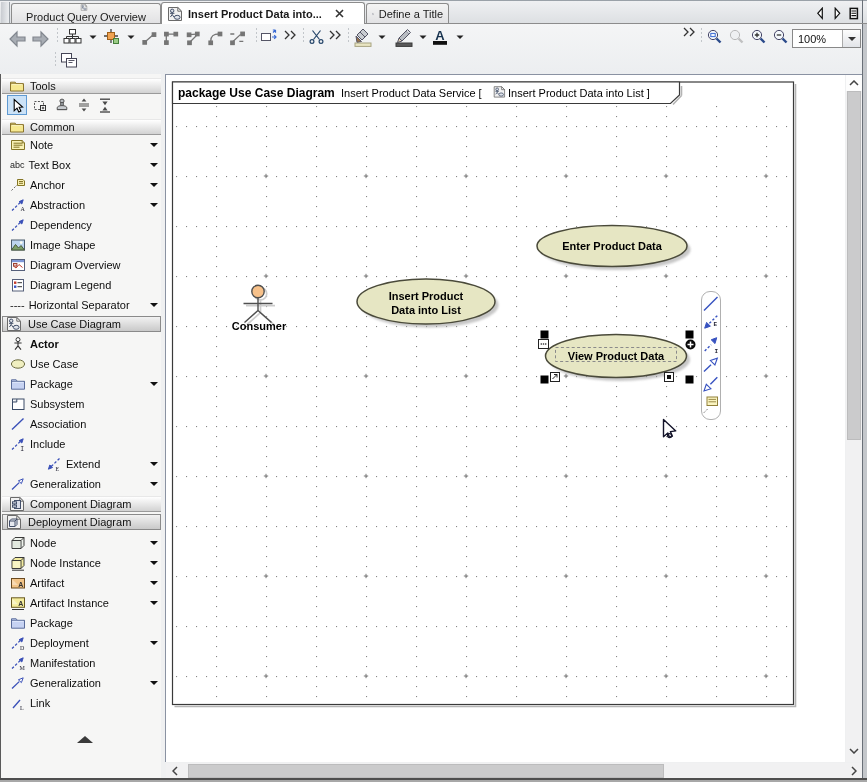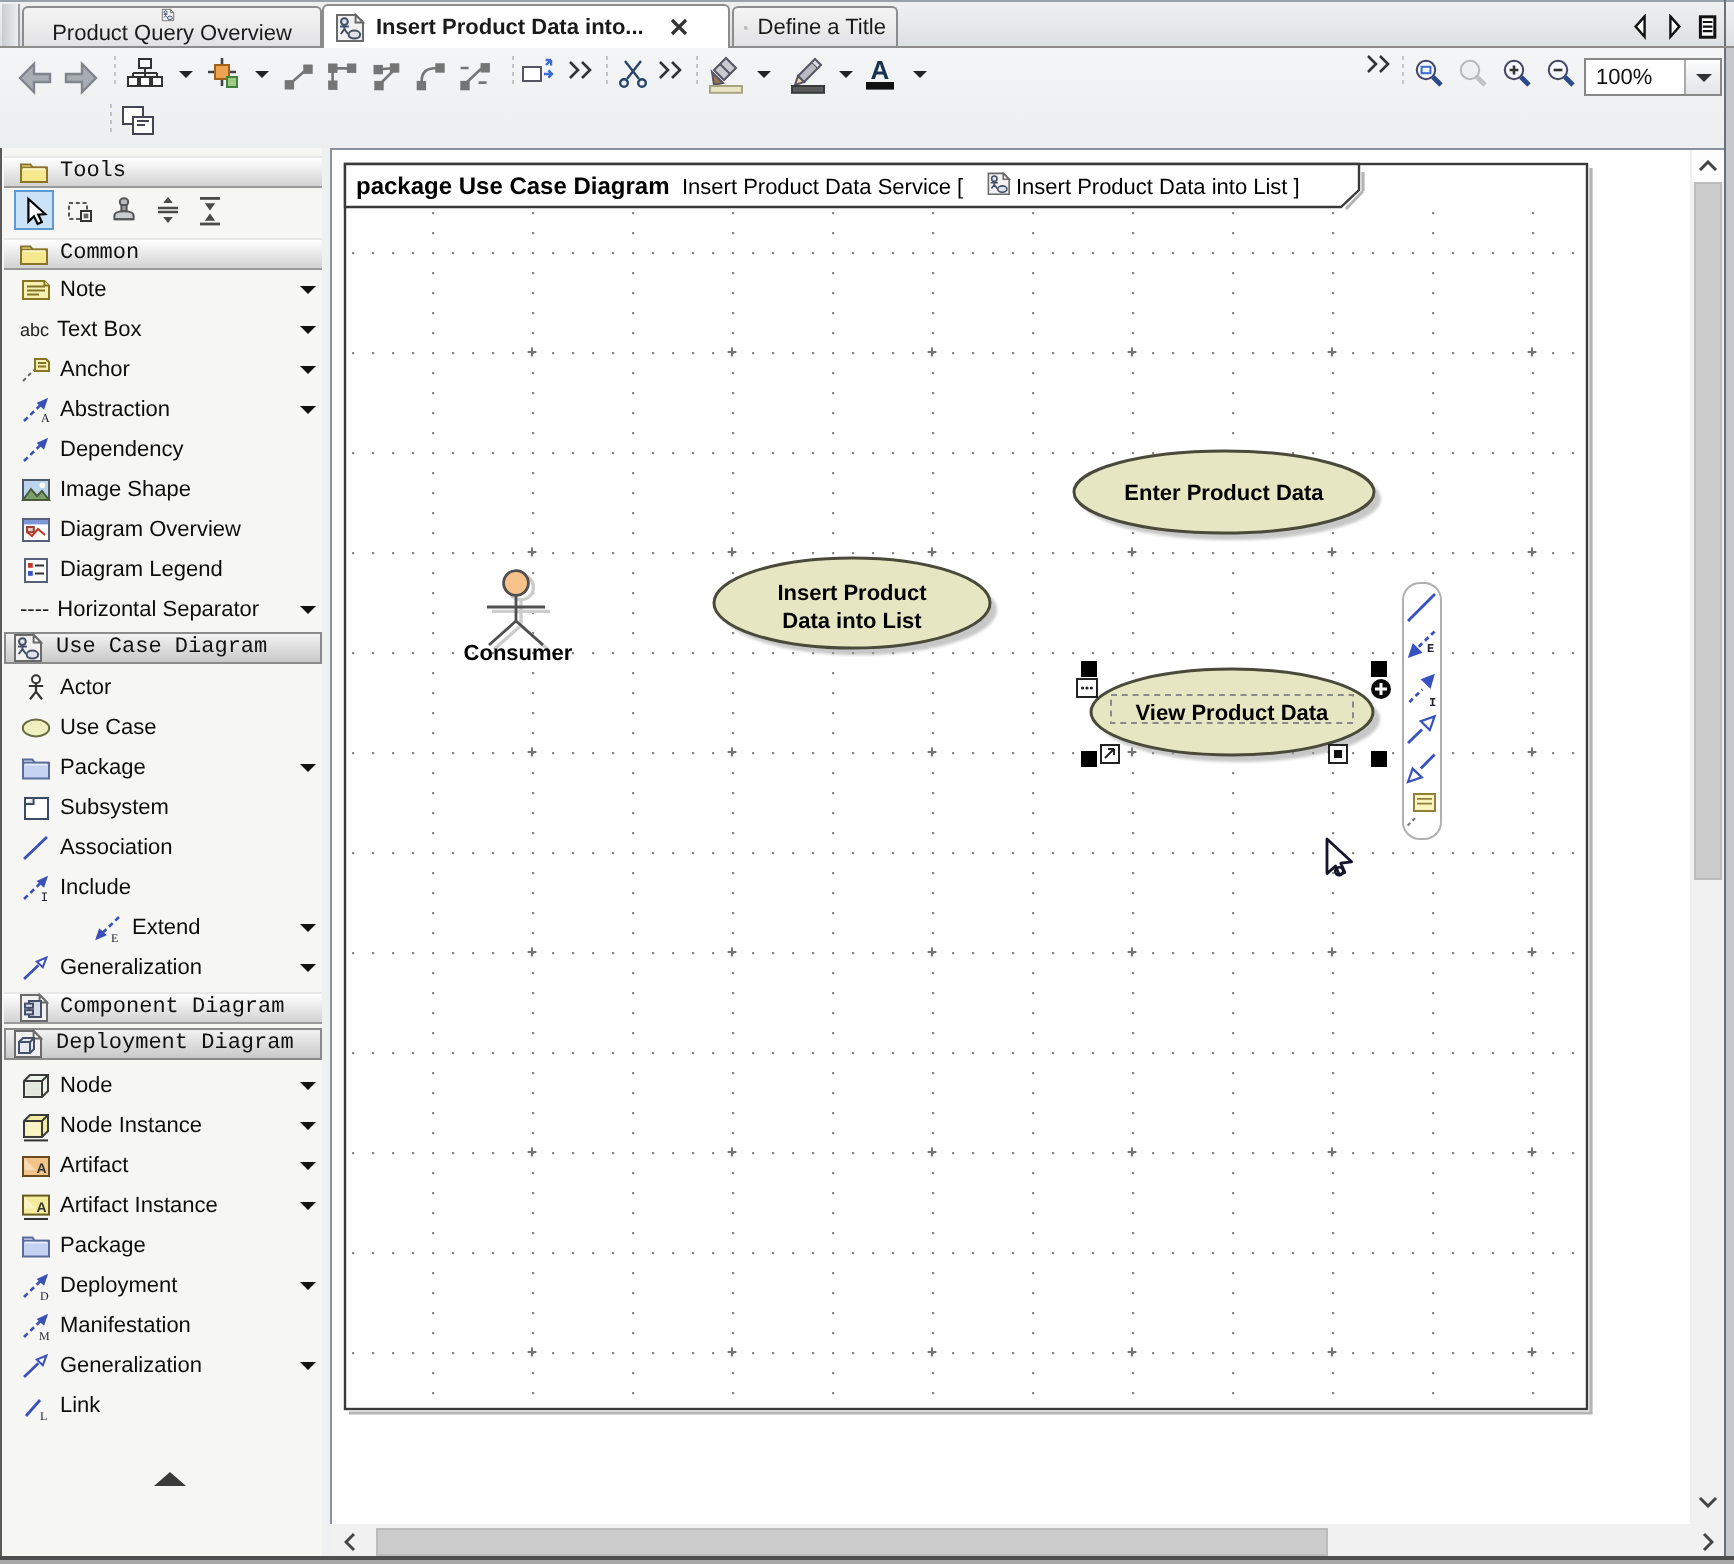--- a/index.html
+++ b/index.html
@@ -12,21 +12,21 @@
  background:linear-gradient(#f4f4f4,#e2e2e4);border:1px solid #8c8c8c;border-bottom:none;
  border-radius:3px 3px 0 0;font-size:11px;color:#1a1a1a;display:flex;align-items:center;padding:0 5px;}
 .tab.active{top:2px;height:22px;background:#fff;font-weight:bold;z-index:2;}
 .tab svg{margin-right:5px;}
 #toolbar{position:absolute;left:0;top:24px;width:867px;height:50px;
  background:linear-gradient(#f4f5f6,#eceef0);}
 #sidebar{position:absolute;left:0;top:74px;width:161px;height:704px;background:#f6f6f5;
  border-left:1px solid #5a5a5a;box-sizing:border-box;}
 .hdr{position:absolute;left:1px;width:159px;height:16px;box-sizing:border-box;
  background:linear-gradient(#ffffff,#d2d2d2);border-top:1px solid #e8e8e8;border-bottom:1px solid #9a9a9a;
- font-size:11px;color:#111;display:flex;align-items:center;padding-left:7px;font-family:Liberation Mono, monospace;}
+ font-size:11px;color:#111;display:flex;align-items:center;padding-left:7px;}
 .hdr svg{margin-right:5px;}
 .hdr.sel{background:linear-gradient(#f2f2f2,#c9c9c9);border:1px solid #8a8a8a;padding-left:3px;}
 .hdr.sel svg{margin-right:6px;}
 .it{position:absolute;left:1px;width:158px;height:20px;font-size:11px;color:#0d0d0d;
  display:flex;align-items:center;padding-left:8px;box-sizing:border-box;white-space:nowrap;}
 .it svg{margin-right:4px;flex:none;}
 .dd{position:absolute;right:2px;width:0;height:0;border-left:4px solid transparent;
  border-right:4px solid transparent;border-top:4.5px solid #111;top:8px;}
 #main{position:absolute;left:161px;top:74px;width:706px;height:708px;background:#eff0f1;}
 #canvas{position:absolute;left:166px;top:75px;width:679px;height:687px;background:#fff;}
@@ -370,21 +370,21 @@
 <div class="it" style="top:181px;"><svg width="16" height="16" viewBox="0 0 16 16">
         <use href="#iover"></use>
       </svg>Diagram Overview</div>
 <div class="it" style="top:201px;"><svg width="16" height="16" viewBox="0 0 16 16">
         <use href="#ileg"></use>
       </svg>Diagram Legend</div>
 <div class="it" style="top:221px;"><span style="font-size:11px;margin-right:4px;color:#222;">----</span>Horizontal Separator<i class="dd"></i></div>
 <div class="hdr sel" style="top:242px;"><svg width="16" height="16" viewBox="0 0 16 16">
         <use href="#ucdg"></use>
       </svg>Use Case Diagram</div>
-<div class="it" style="top:260px;"><svg width="16" height="16" viewBox="0 0 16 16">
+<div class="it" style="top:260px;font-weight:bold;"><svg width="16" height="16" viewBox="0 0 16 16">
         <use href="#iactor"></use>
       </svg>Actor</div>
 <div class="it" style="top:280px;"><svg width="16" height="16" viewBox="0 0 16 16">
         <use href="#iuc"></use>
       </svg>Use Case</div>
 <div class="it" style="top:300px;"><svg width="16" height="16" viewBox="0 0 16 16">
         <use href="#fldb"></use>
       </svg>Package<i class="dd"></i></div>
 <div class="it" style="top:320px;"><svg width="16" height="16" viewBox="0 0 16 16">
         <use href="#isub"></use>

